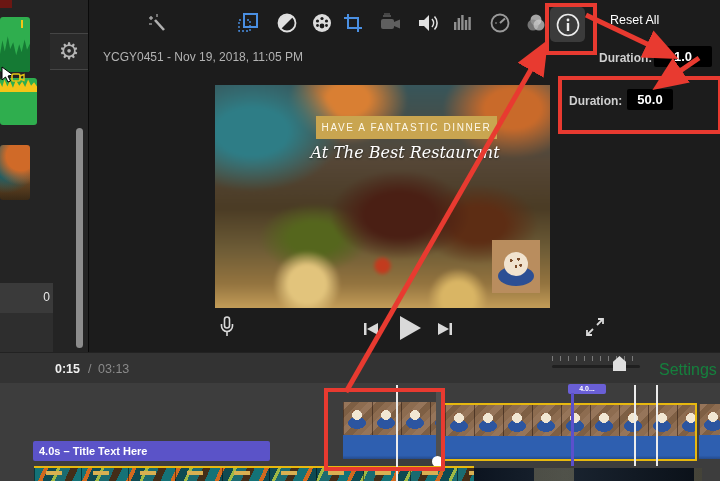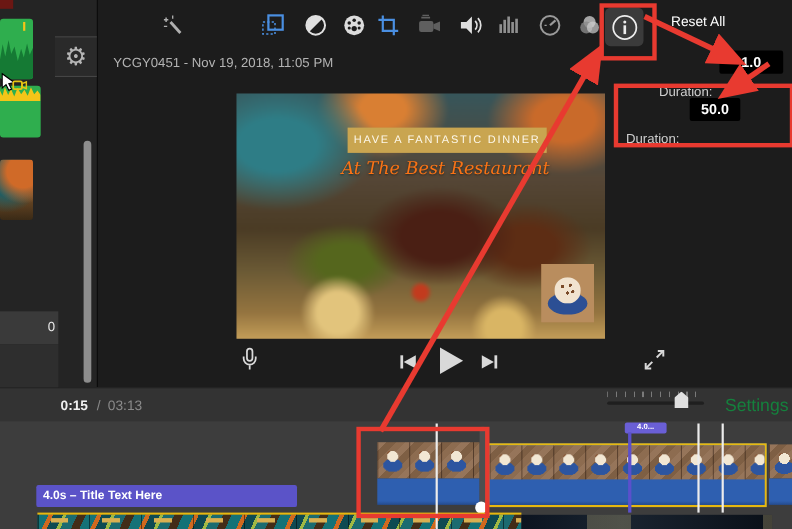--- a/index.html
+++ b/index.html
@@ -34,21 +34,21 @@
   #corner-red{left:0;top:0;width:12px;height:8px;background:#6b1713;}
   #cursor-arrow{left:1px;top:66px;}
   #mini-cam{left:11px;top:72px;}
   
   .tool{top:10px;width:26px;height:26px;display:flex;align-items:center;justify-content:center;}
   #reset-all{left:610px;top:13px;color:#ffffff;font-size:12.5px;}
   #info-btn{left:550px;top:7px;width:35px;height:35px;background:#3b3b3b;border-radius:5px;
      display:flex;align-items:center;justify-content:center;}
   #clip-title{left:103px;top:50px;color:#b3b3b3;font-size:12px;font-weight:normal;}
   
-  .dur-label{color:#cfcfcf;font-size:12px;font-weight:normal;margin-top:25px;}
+  .dur-label{color:#cfcfcf;font-size:12px;font-weight:bold;}
   .dur-field{background:#000;color:#fff;font-size:13px;font-weight:bold;text-align:center;border-radius:2px;}
   #dur1-label{left:599px;top:51px;}
   #dur1-field{left:654px;top:46px;width:58px;height:21px;line-height:21px;}
   #popup-box{left:558px;top:76px;width:156px;height:50px;border:4px solid #e83a30;}
   #dur2-label{left:569px;top:94px;}
   #dur2-field{left:627px;top:89px;width:46px;height:21px;line-height:21px;}
   
   #preview{left:215px;top:85px;width:335px;height:223px;overflow:hidden;background:#222;}
   #food-bg{position:absolute;inset:-4px;filter:blur(1.5px);
     background:
@@ -57,21 +57,21 @@
       radial-gradient(circle 10px at 50% 80%,#c23b1e 0 60%,rgba(194,59,30,0) 100%),
       radial-gradient(ellipse 70px 45px at 55% 58%,#4a1f14 0 50%,rgba(74,31,20,0) 100%),
       radial-gradient(ellipse 55px 35px at 30% 68%,#55661d 0 45%,rgba(85,102,29,0) 100%),
       radial-gradient(ellipse 60px 40px at 78% 62%,#5d2d14 0 45%,rgba(93,45,20,0) 100%),
       radial-gradient(ellipse 90px 60px at 12% 22%,#2e7d86 0 40%,rgba(46,125,134,0) 100%),
       radial-gradient(ellipse 70px 50px at 88% 12%,#c96a2a 0 40%,rgba(201,106,42,0) 100%),
       radial-gradient(ellipse 60px 45px at 40% 8%,#d97f33 0 35%,rgba(217,127,51,0) 100%),
       linear-gradient(180deg,#35565c 0%,#554636 35%,#4a3b24 55%,#6b5a35 72%,#94743f 88%,#caa35c 100%);}
   #banner{left:101px;top:31px;width:181px;height:23px;background:#c9a550;color:#fdf8ea;
      font-size:10px;letter-spacing:1.6px;text-align:center;line-height:23px;}
-  #subtitle{left:80px;top:58px;width:220px;color:#f97316;font-family:"DejaVu Serif",serif;
+  #subtitle{left:80px;top:58px;width:220px;color:#ffffff;font-family:"DejaVu Serif",serif;
      font-style:italic;font-size:16px;text-align:center;text-shadow:0 1px 2px rgba(0,0,0,.5);}
   #pip{left:277px;top:155px;width:48px;height:53px;background:#b98d5e;overflow:hidden;}
   #pip .saucer{position:absolute;left:6px;top:26px;width:36px;height:20px;border-radius:50%;background:#2c4f94;}
   #pip .cup{position:absolute;left:12px;top:12px;width:24px;height:24px;border-radius:50%;background:#f1e3cf;
      background-image:radial-gradient(circle 1.5px at 30% 35%,#7a4a28 97%,transparent),
        radial-gradient(circle 1.5px at 60% 30%,#7a4a28 97%,transparent),
        radial-gradient(circle 1.5px at 50% 60%,#7a4a28 97%,transparent),
        radial-gradient(circle 1.5px at 70% 55%,#7a4a28 97%,transparent);}
   
   .transport{display:flex;align-items:center;justify-content:center;}

